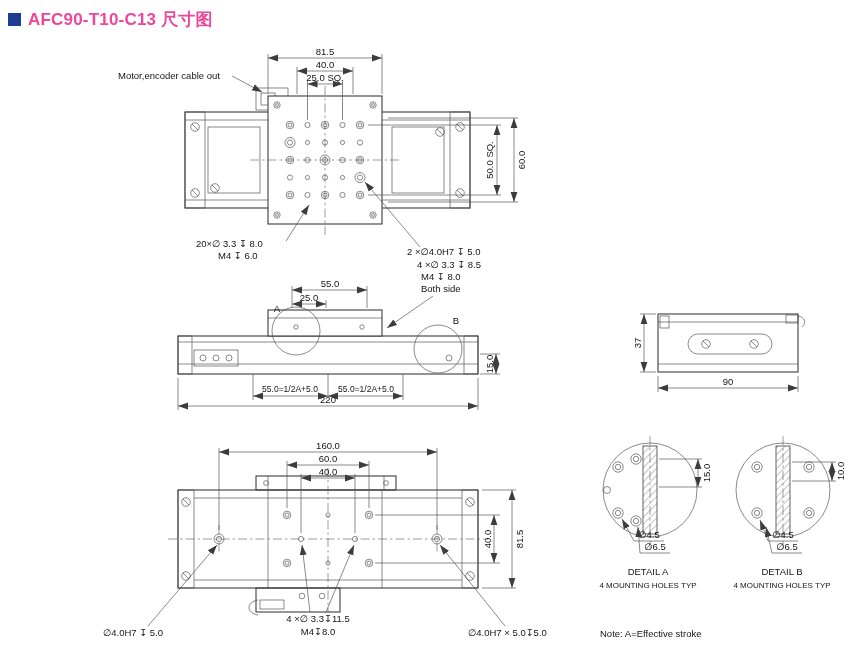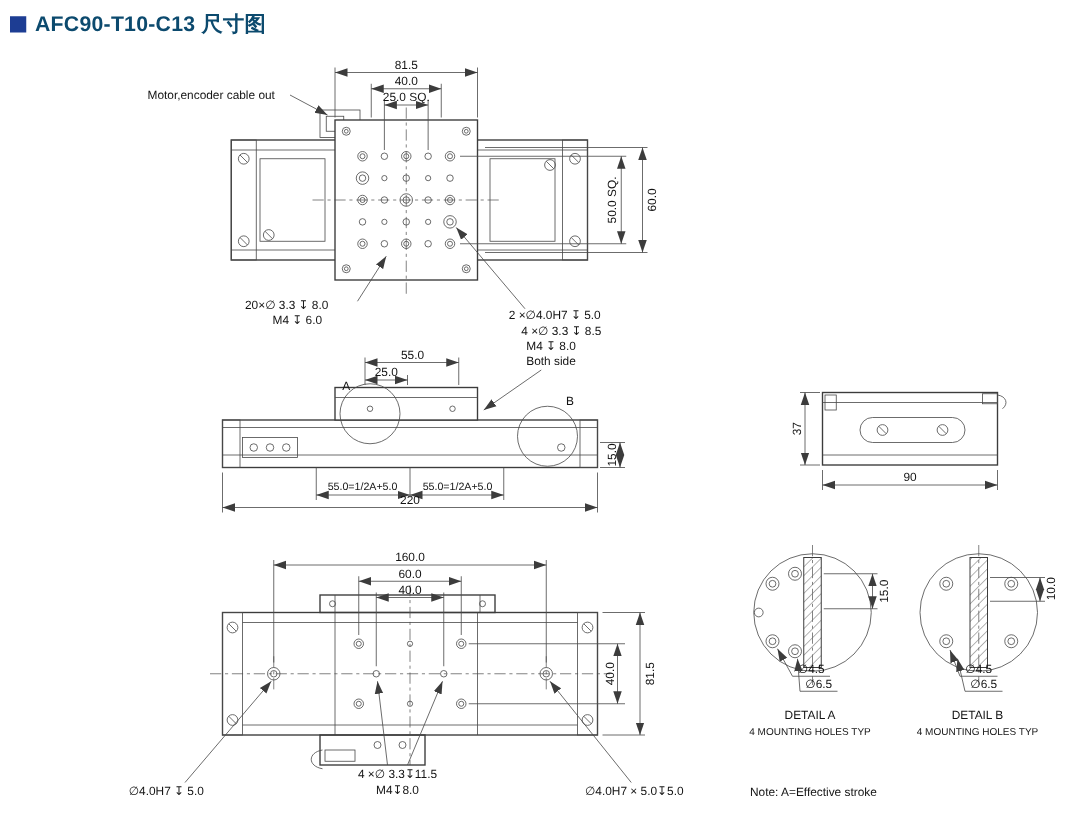--- a/index.html
+++ b/index.html
@@ -1,20 +1,20 @@
 <!DOCTYPE html>
 <html><head>
 <meta charset="utf-8">
 <style>
   * { margin:0; padding:0; box-sizing:border-box; }
   html,body { background:#ffffff; }
   body { width:856px; height:652px; position:relative; font-family:"Liberation Sans", sans-serif; overflow:hidden; }
   .title { position:absolute; top:8px; left:8px; display:flex; align-items:center; gap:7px; z-index:2; }
   .title .bullet { width:13px; height:13px; background:#1d3d93; }
-  .title .text { font-size:17px; font-weight:bold; color:#0c4a6e; letter-spacing:.2px; }
+  .title .text { font-size:17px; font-weight:bold; color:#ec4899; letter-spacing:.2px; }
   svg { position:absolute; left:0; top:0; }
   svg text { font-family:"Liberation Sans", sans-serif; font-size:9.5px; fill:#141414; }
   .t8  { font-size:8px; }
   .t85 { font-size:8.5px; }
   .ln  { fill:none; stroke:#3c3c3c; stroke-width:1.1; }
   .lnf { fill:#ffffff; stroke:#3c3c3c; stroke-width:1.1; }
   .lt  { fill:none; stroke:#4a4a4a; stroke-width:.65; }
   .dim { fill:none; stroke:#4a4a4a; stroke-width:.65; }
   .cl  { fill:none; stroke:#4a4a4a; stroke-width:.55; stroke-dasharray:9 3 2.5 3; }
   .hatchrect { fill:url(#hatch); stroke:#3c3c3c; stroke-width:.8; }

